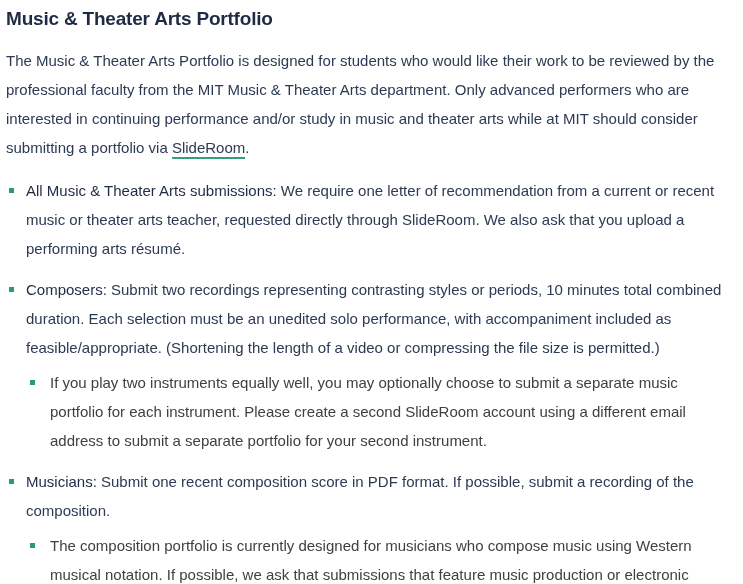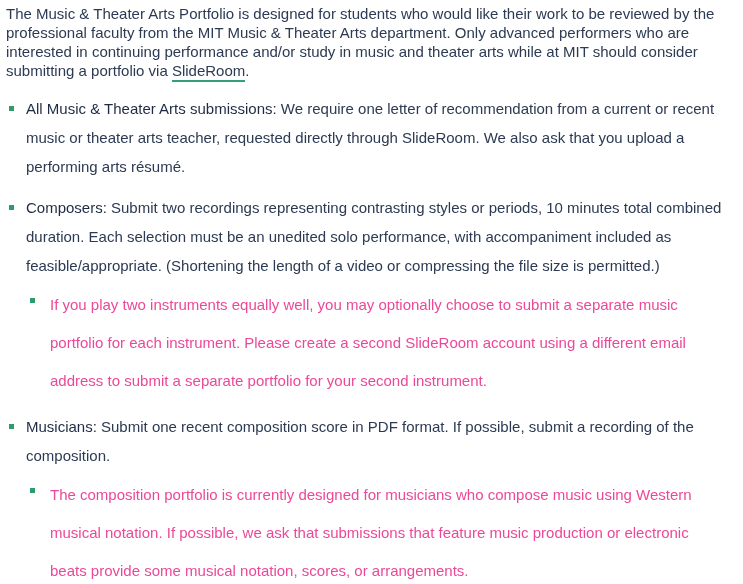--- a/index.html
+++ b/index.html
@@ -27,21 +27,21 @@
     font-size: 19px;
     font-weight: bold;
     line-height: 26px;
     color: #1f2b44;
     letter-spacing: -0.2px;
     margin: 2px 0 14px 0;
   }
 
   .intro {
     font-size: 15px;
-    line-height: 19px;
+    line-height: 29px;
     color: #2c3a53;
     margin: 0 0 14px 0;
     max-width: 716px;
   }
 
   a.inline-link {
     color: #2c3a53;
     text-decoration: none;
     border-bottom: 2px solid #34a077;
     padding-bottom: 1px;
@@ -82,39 +82,40 @@
     margin: 6px 0 0 0;
     padding: 0;
   }
 
   ul.subbullets > li.subbullet-item {
     position: relative;
     padding-left: 22px;
     margin-left: 2px;
     margin-bottom: 6px;
     font-size: 15px;
-    line-height: 38px;
-    color: #ec4899;
+    line-height: 29px;
+    color: #404040;
     max-width: 682px;
   }
 
   ul.subbullets > li.subbullet-item > .marker {
     position: absolute;
     left: 2px;
     top: 12px;
     width: 5px;
     height: 5px;
     background: #2e9b6b;
   }
 </style>
 </head>
 <body>
 
 <div class="page">
 
+  <h1 class="page-title">Music &amp; Theater Arts Portfolio</h1>
 
   <p class="intro">
     <span>The Music &amp; Theater Arts Portfolio is designed for students who would like their work to be reviewed by the professional faculty from the MIT Music &amp; Theater Arts department. Only advanced performers who are interested in continuing performance and/or study in music and theater arts while at MIT should consider submitting a portfolio via </span><a class="inline-link" href="#">SlideRoom</a><span>.</span>
   </p>
 
   <ul class="bullets">
 
     <li class="bullet-item">
       <span class="marker"></span>
       <span class="lead">All Music &amp; Theater Arts submissions:</span><span> We require one letter of recommendation from a current or recent music or theater arts teacher, requested directly through SlideRoom. We also ask that you upload a performing arts résumé.</span>

